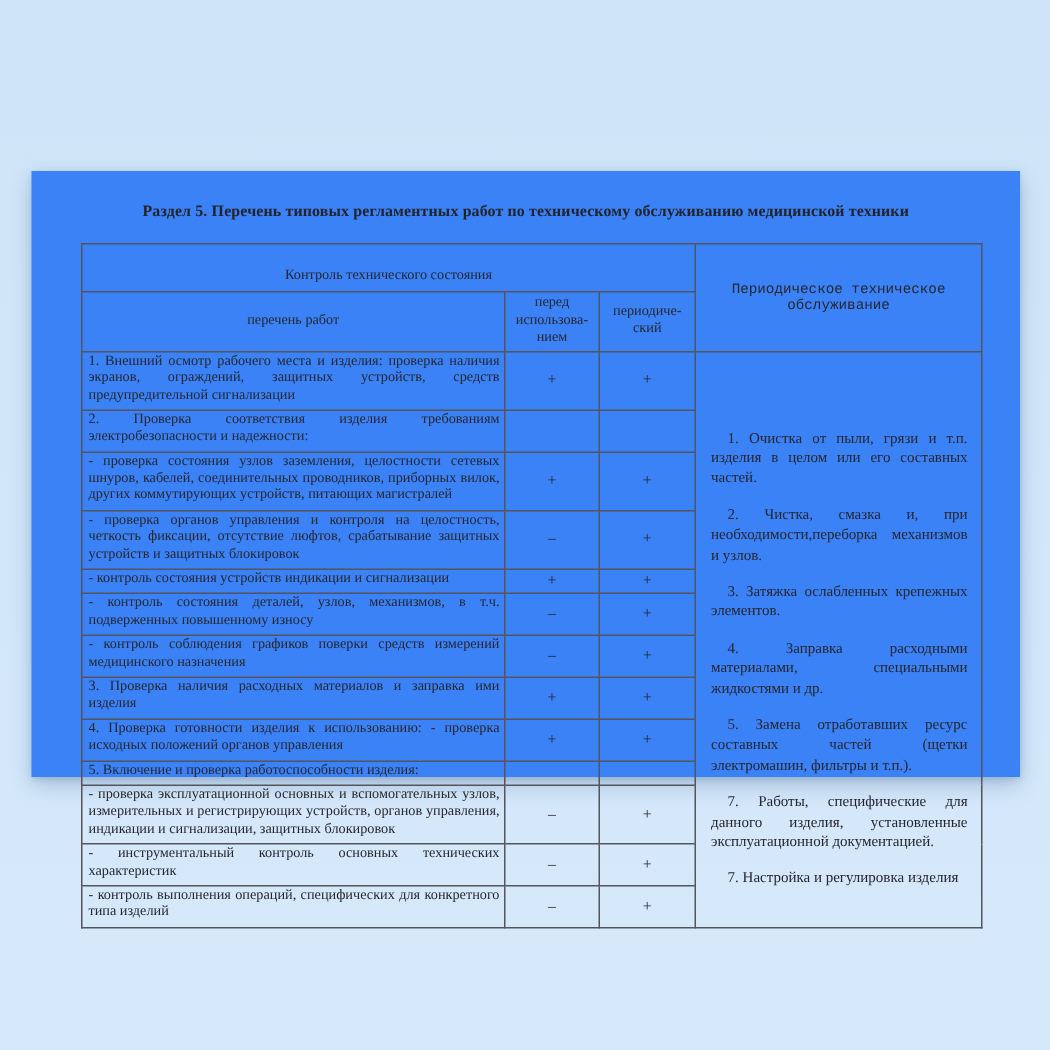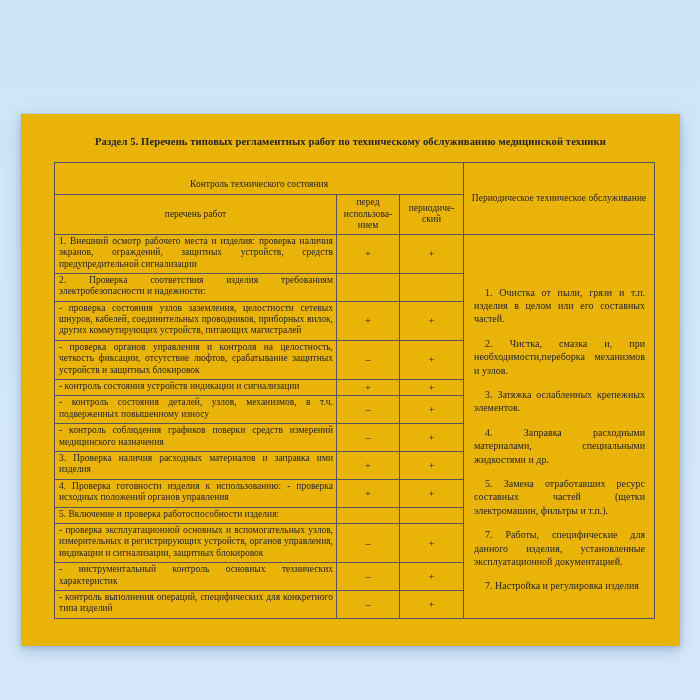--- a/index.html
+++ b/index.html
@@ -5,22 +5,22 @@
   * { box-sizing: border-box; margin: 0; padding: 0; }
   html, body { width: 700px; height: 700px; overflow: hidden; }
   body {
     background: linear-gradient(180deg, #cfe4f8 0%, #d3e7fa 55%, #d6e9fb 100%);
     font-family: "Liberation Serif", serif;
     position: relative;
   }
   .paper {
     position: absolute;
     left: 21px; top: 114px;
-    width: 659px; height: 532px;
-    background: #eab308;
+    width: 659px; height: 404px;
+    background: #3b82f6;
     box-shadow: 0 5px 14px rgba(105,135,170,0.45), 0 1px 4px rgba(105,135,170,0.35);
   }
   .doc-title {
     position: absolute;
     top: 22px; left: 0; right: 0;
     text-align: center;
     font-size: 10.6px;
     font-weight: bold;
     color: #23232b;
     letter-spacing: 0.1px;
@@ -51,20 +51,21 @@
     text-align: center;
     font-size: 9.5px;
     line-height: 1.22;
     padding: 2px 2px;
     height: 37px;
   }
   .hdr-right {
     text-align: center;
     font-size: 9.5px;
     padding: 2px 6px;
+    font-family: Liberation Mono, monospace;
   }
   .work {
     font-size: 9.5px;
     line-height: 1.2;
     text-align: justify;
     padding: 1px 3px 3px 4px;
   }
   .mark {
     text-align: center;
     font-size: 10.5px;

